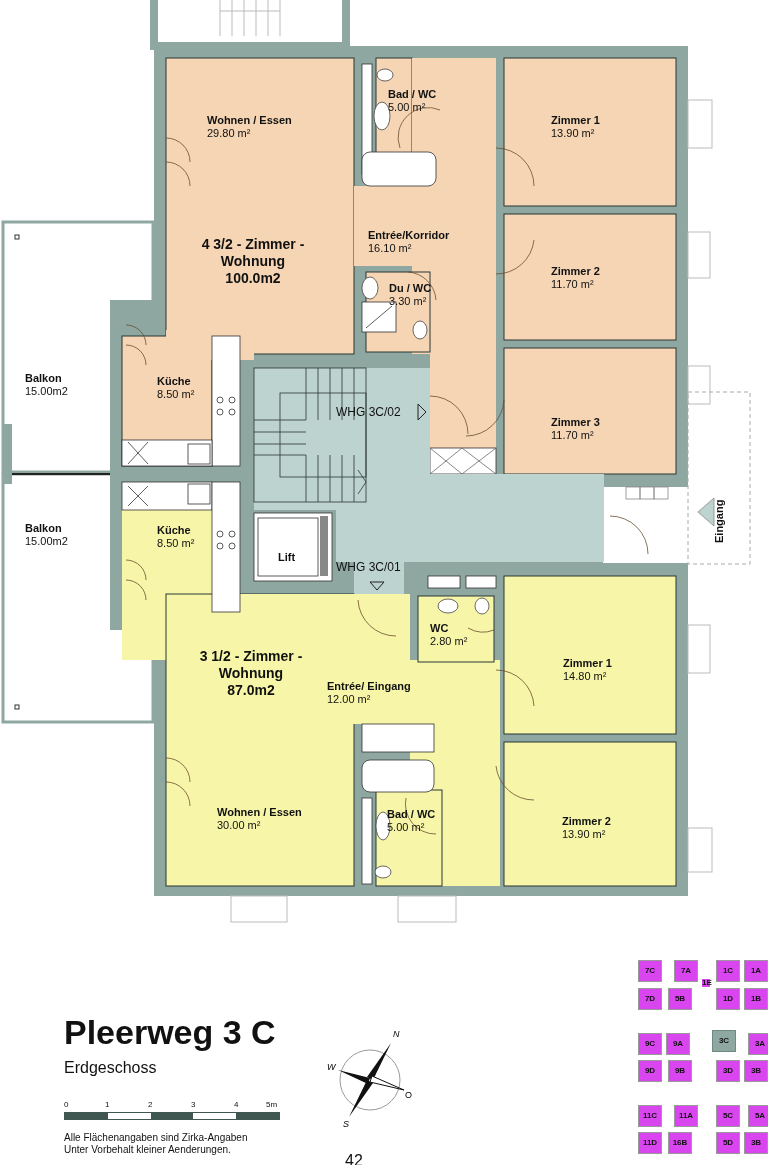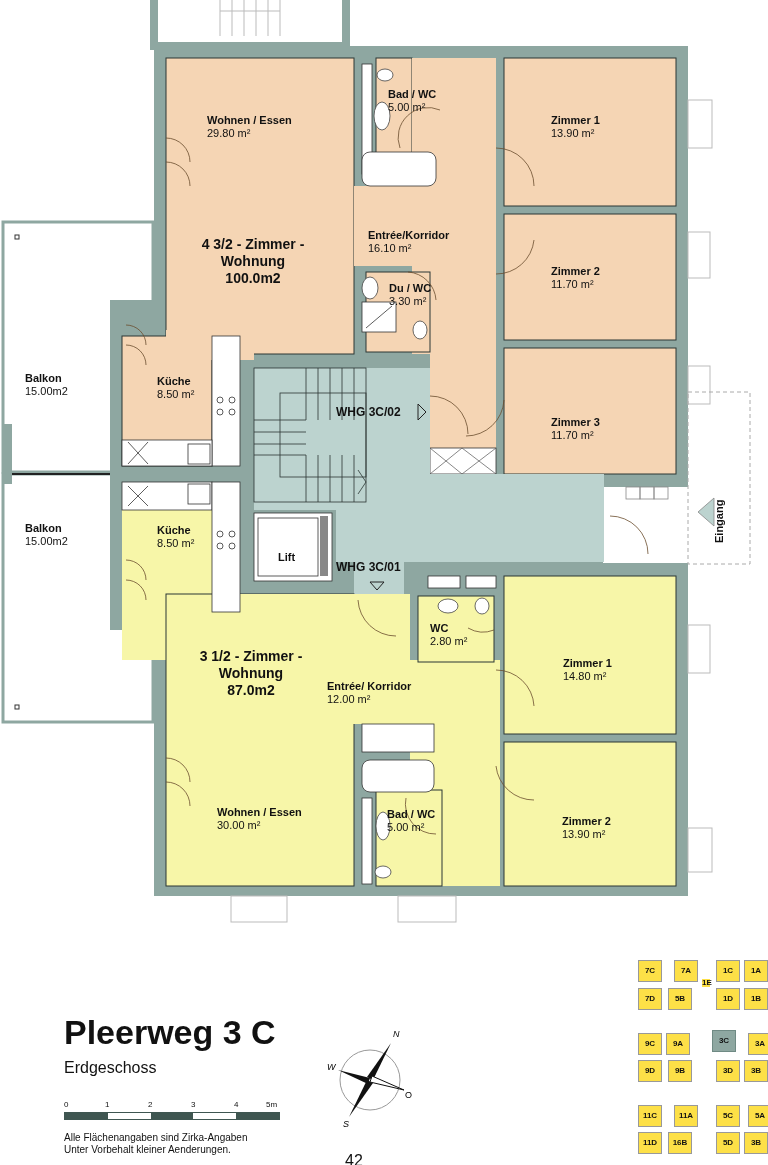--- a/index.html
+++ b/index.html
@@ -2,32 +2,32 @@
 <html><head>
 <meta charset="utf-8">
 <style>
   html, body { margin:0; padding:0; background:#ffffff; }
   body { width:768px; height:1165px; position:relative; overflow:hidden; font-family:"Liberation Sans", sans-serif; color:#111; }
   .plan { position:absolute; left:0; top:0; width:768px; height:940px; }
   .lbl { position:absolute; font-family:"Liberation Sans", sans-serif; font-size:11px; line-height:13px; color:#111; white-space:nowrap; }
   .lbl .name { font-weight:bold; display:block; }
   .lbl .area { display:block; }
   .apt { position:absolute; font-weight:bold; font-size:14px; line-height:17px; text-align:center; }
-  .whg { position:absolute; font-weight:bold; font-size:12px; }
+  .whg { position:absolute; font-weight:normal; font-size:12px; }
   .title { position:absolute; left:64px; top:1012px; font-size:34px; line-height:40px; color:#111;font-weight:bold; }
   .subtitle { position:absolute; left:64px; top:1058px; font-size:16px; line-height:20px; color:#111; }
   .scale { position:absolute; left:64px; top:1100px; width:216px; }
   .scale .ticks { position:relative; height:12px; font-size:8px; }
   .scale .ticks span { position:absolute; top:0; }
   .scale .bar { display:flex; height:6px; border:1px solid #3f5651; }
   .scale .bar div { flex:1; }
   .note { position:absolute; left:64px; top:1132px; font-size:10px; line-height:12px; text-align:left; width:220px; }
   .pageno { position:absolute; left:345px; top:1152px; font-size:16px; }
   .keymap { position:absolute; left:630px; top:955px; width:138px; height:205px; }
-  .km { position:absolute; border:1px solid #999; background:#fde047; font-size:8px; font-weight:bold; text-align:center; line-height:20px; width:22px; height:20px; }
+  .km { position:absolute; border:1px solid #999; background:#d946ef; font-size:8px; font-weight:bold; text-align:center; line-height:20px; width:22px; height:20px; }
   .km.sel { background:#8ea7a1; border-color:#6f8a84; }
   .eingang { position:absolute; left:712px; top:500px; transform:rotate(-90deg); transform-origin:left top; font-weight:bold; font-size:11px; }
 </style>
 </head>
 <body>
 
 <svg class="plan" viewBox="0 0 768 940" width="768" height="940">
 
   <g stroke="#bbb" fill="none" stroke-width="1">
     <line x1="220" y1="0" x2="220" y2="36"></line>
@@ -232,21 +232,21 @@
 
 <div class="lbl" style="left:157px;top:524px">
     <span class="name">Küche</span>
     <span class="area">8.50 m²</span>
   </div>
 <div class="lbl" style="left:430px;top:622px">
     <span class="name">WC</span>
     <span class="area">2.80 m²</span>
   </div>
 <div class="lbl" style="left:327px;top:680px">
-    <span class="name">Entrée/ Korridor</span>
+    <span class="name">Entrée/ Eingang</span>
     <span class="area">12.00 m²</span>
   </div>
 <div class="lbl" style="left:563px;top:657px">
     <span class="name">Zimmer 1</span>
     <span class="area">14.80 m²</span>
   </div>
 <div class="lbl" style="left:217px;top:806px">
     <span class="name">Wohnen / Essen</span>
     <span class="area">30.00 m²</span>
   </div>

